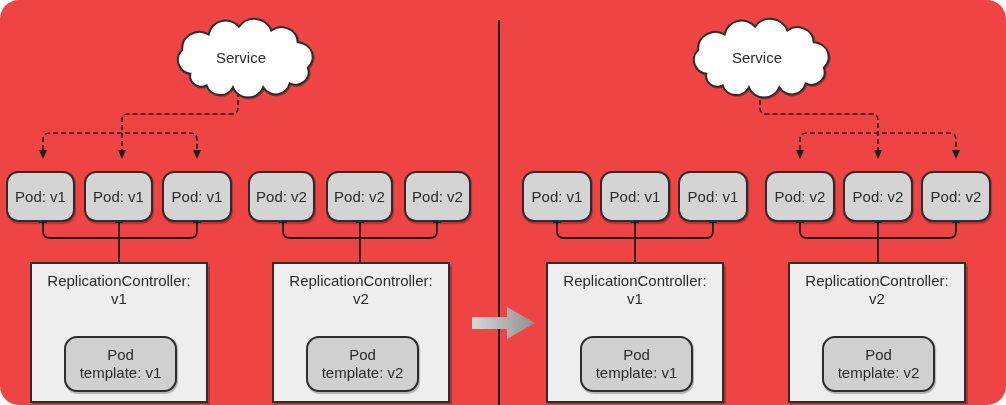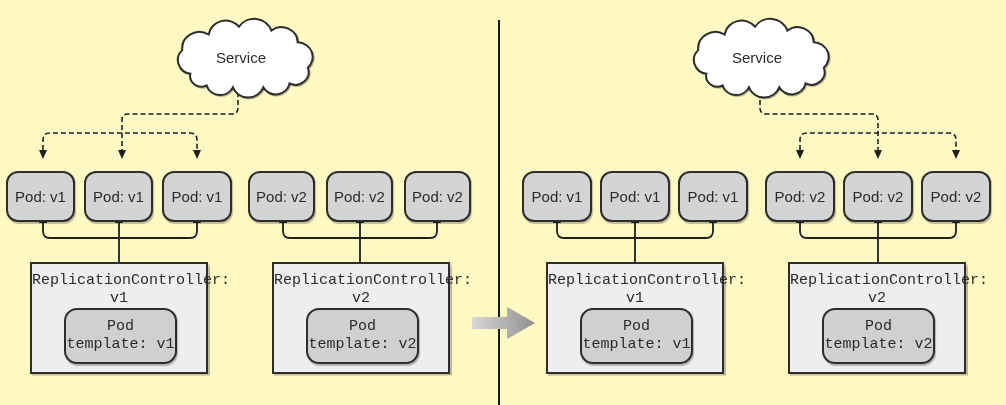--- a/index.html
+++ b/index.html
@@ -1,37 +1,37 @@
 <!DOCTYPE html>
 <html><head>
 <meta charset="utf-8">
 <style>
   html,body{margin:0;padding:0;background:#fff;}
   .stage{
-    position:relative;width:1006px;height:405px;background:#fef9c3;
+    position:relative;width:1006px;height:405px;background:#ef4444;
     font-family:"Liberation Sans","DejaVu Sans",sans-serif;color:#2b2b2b;
     overflow:hidden;
+    border-radius:19px;
   }
   .layer{position:absolute;left:0;top:0;}
   .pod{
     position:absolute;top:171px;height:51px;box-sizing:border-box;
     background:#d4d4d4;border:2px solid #2d2d2d;border-radius:12px;
     display:flex;align-items:center;justify-content:center;
     font-size:15px;white-space:nowrap;
     box-shadow:1px 1.5px 1px rgba(0,0,0,0.25);
   }
   .rc{
-    position:absolute;top:262px;width:178px;height:112px;box-sizing:border-box;
+    position:absolute;top:262px;width:178px;height:141px;box-sizing:border-box;
     background:#eeeeee;border:2px solid #2d2d2d;
     box-shadow:1.5px 2px 1px rgba(0,0,0,0.25);
-    font-family:Liberation Mono, monospace;
   }
   .rc-title{margin-top:8px;text-align:center;font-size:15px;line-height:18px;}
   .tpl{
-    position:absolute;left:32px;top:44px;width:113px;height:56px;box-sizing:border-box;
+    position:absolute;left:32px;top:72px;width:113px;height:56px;box-sizing:border-box;
     background:#d0d0d0;border:2px solid #2d2d2d;border-radius:13px;
     display:flex;flex-direction:column;align-items:center;justify-content:center;
     font-size:15px;line-height:18px;
     box-shadow:1px 1.5px 1px rgba(0,0,0,0.25);
   }
   .cloud-label{
     position:absolute;top:49px;width:162px;text-align:center;
     font-size:15px;
   }
   .cloud-svg{position:absolute;top:13px;width:162px;height:88px;

